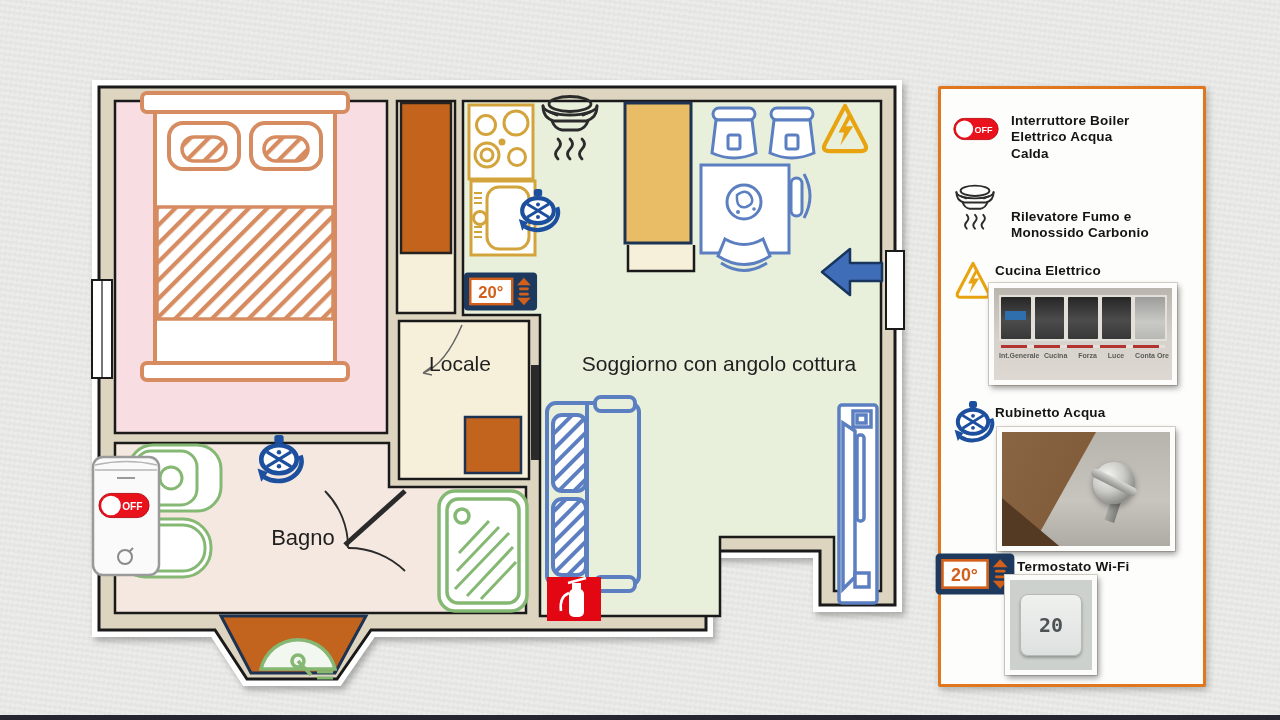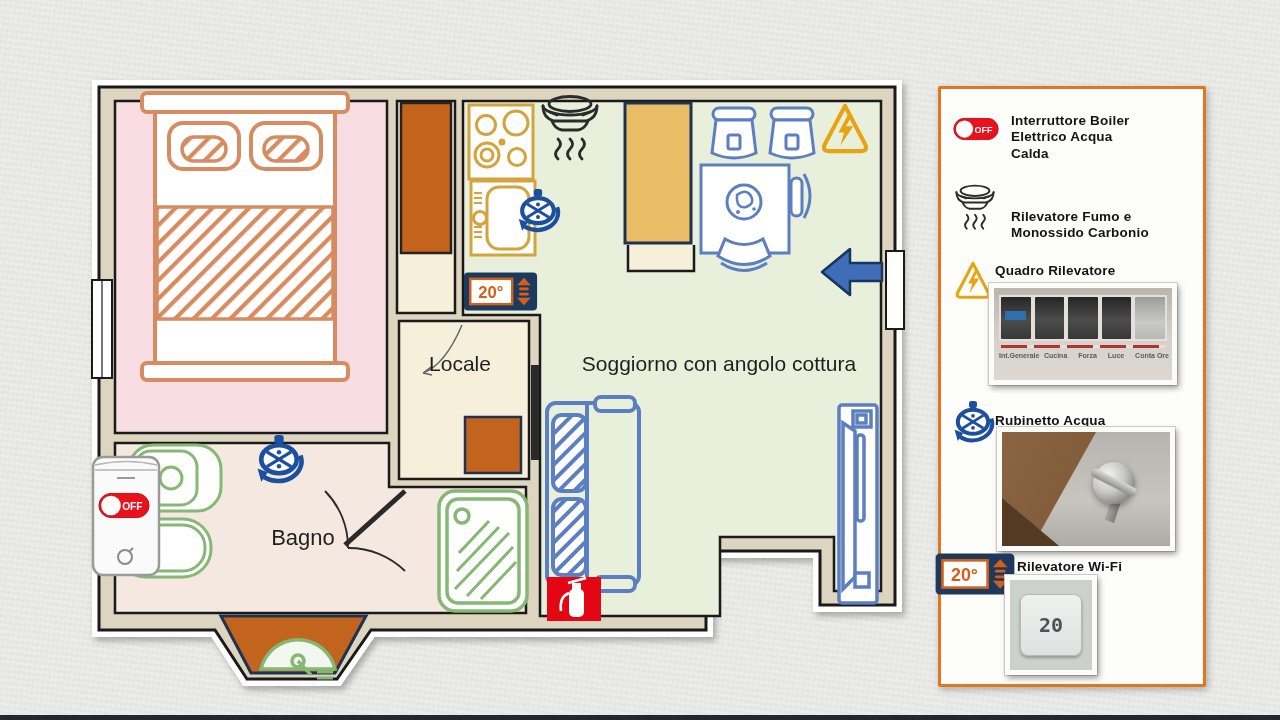--- a/index.html
+++ b/index.html
@@ -300,21 +300,21 @@
     <div class="abs li-label" style="left:70px;top:24px;width:132px;">Interruttore Boiler Elettrico Acqua Calda</div>
 
     <svg class="abs" style="left:12px;top:94px;" width="44" height="50" viewBox="0 0 64 72">
       <use href="#sym-smoke"></use>
     </svg>
     <div class="abs li-label" style="left:70px;top:100px;width:152px;margin-top:20px;">Rilevatore Fumo e Monossido Carbonio</div>
 
     <svg class="abs" style="left:14px;top:170px;" width="36" height="42" viewBox="0 0 52 58">
       <use href="#sym-warning"></use>
     </svg>
-    <div class="abs li-label" style="left:54px;top:174px;width:160px;">Quadro Rilevatore</div>
+    <div class="abs li-label" style="left:54px;top:174px;width:160px;">Cucina Elettrico</div>
     <div class="photo" style="left:48px;top:194px;width:188px;height:102px;">
       <div class="panel-photo-inner">
         <div class="breakers">
           <div class="bk first"></div>
             <div class="bk"></div>
             <div class="bk"></div>
             <div class="bk"></div>
             <div class="bk last"></div>
         </div>
         <div class="redrow"></div>
@@ -324,34 +324,34 @@
           <span>Forza</span>
           <span>Luce</span>
           <span>Conta Ore</span>
         </div>
       </div>
     </div>
 
     <svg class="abs" style="left:8px;top:310px;" width="48" height="52" viewBox="0 0 60 64">
       <use href="#sym-valve"></use>
     </svg>
-    <div class="abs li-label" style="left:54px;top:324px;width:160px;">Rubinetto Acqua</div>
+    <div class="abs li-label" style="left:54px;top:316px;width:160px;">Rubinetto Acqua</div>
     <div class="photo" style="left:56px;top:338px;width:178px;height:124px;">
       <div class="tap-photo-inner">
         <div class="tap-brown"></div>
         <div class="tap-brown2"></div>
         <div class="tap-stem"></div>
         <div class="tap-knob"></div>
       </div>
     </div>
 
     <svg class="abs" style="left:-6px;top:464px;" width="80" height="42" viewBox="0 0 76 40">
       <use href="#sym-thermo"></use>
     </svg>
-    <div class="abs li-label" style="left:76px;top:470px;width:150px;">Rilevatore Wi-Fi</div>
+    <div class="abs li-label" style="left:76px;top:470px;width:150px;">Termostato Wi-Fi</div>
     <div class="photo" style="left:64px;top:486px;width:92px;height:100px;">
       <div class="thermo-photo-inner">
         <div class="thermo-device">
           <span class="thermo-display">20</span>
         </div>
       </div>
     </div>
 
   </div>
 

